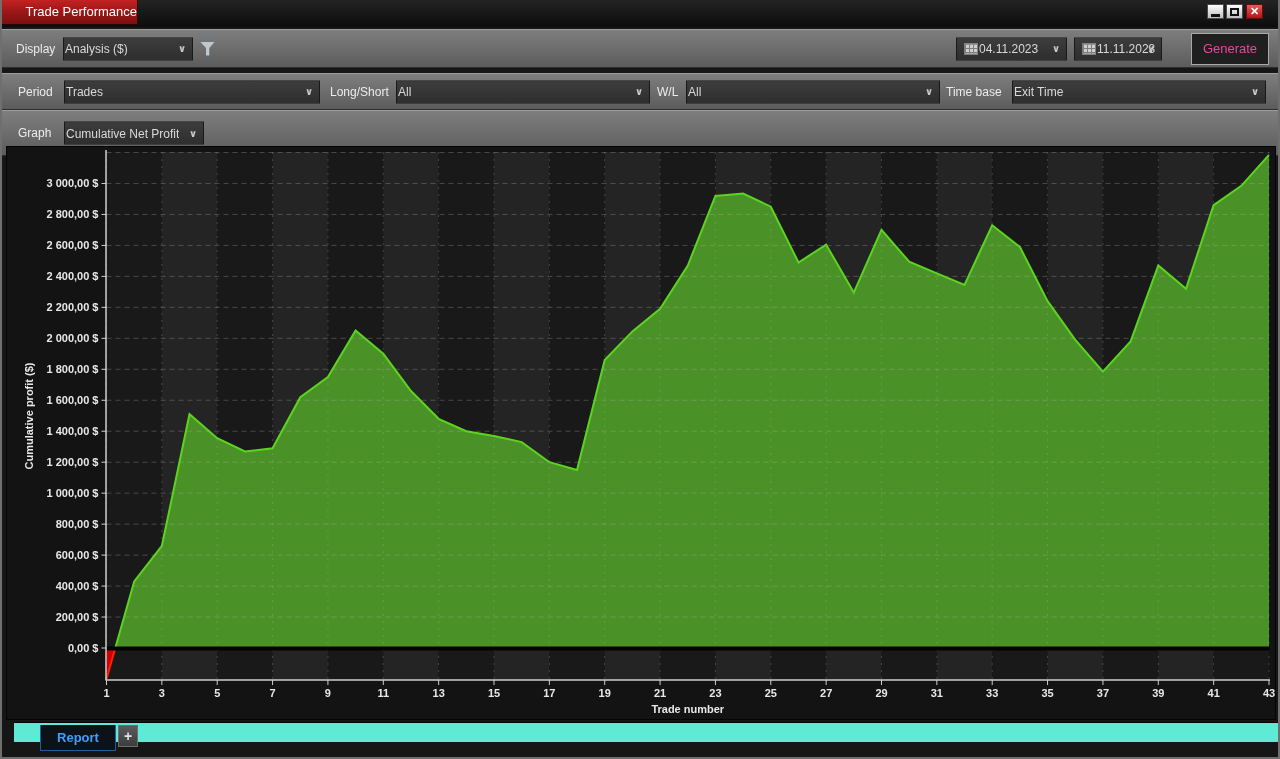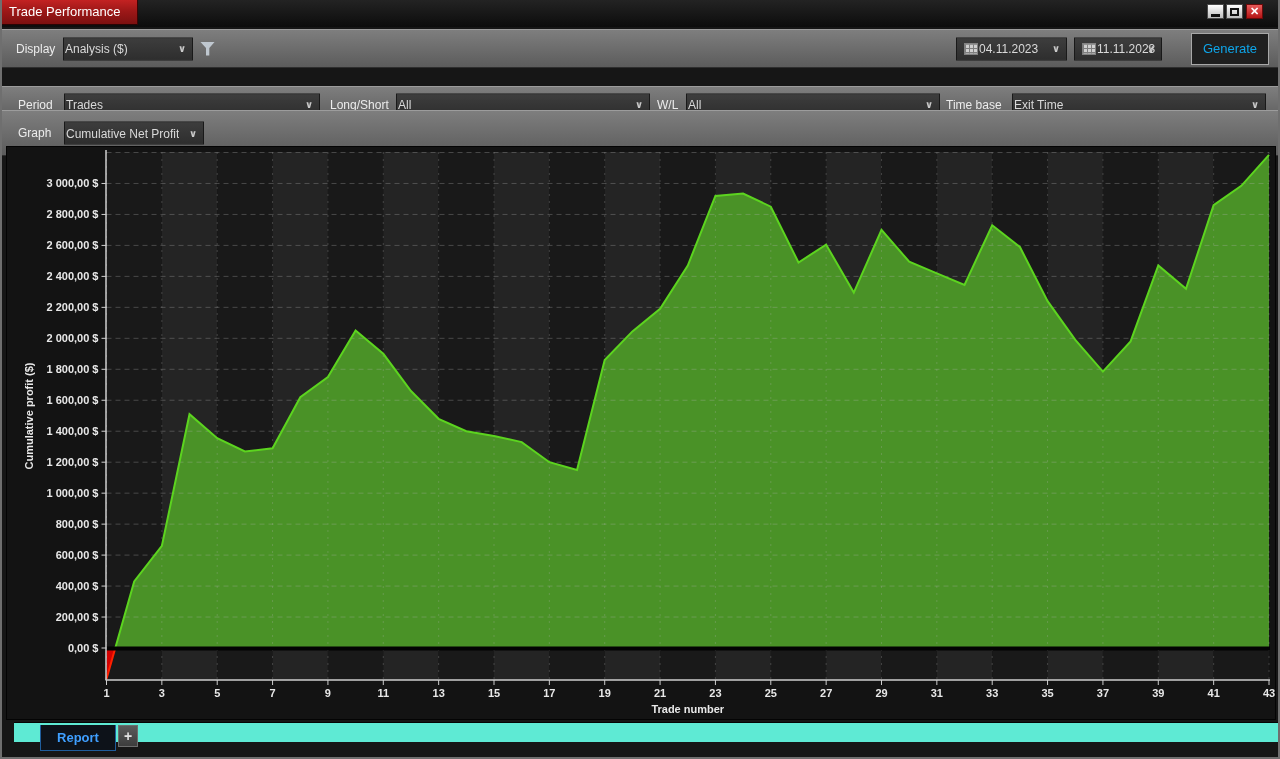--- a/index.html
+++ b/index.html
@@ -1,53 +1,53 @@
 <!DOCTYPE html>
 <html><head>
 <meta charset="utf-8">
 <style>
   html,body{margin:0;padding:0;background:#000;}
   *{box-sizing:border-box;font-family:"Liberation Sans",sans-serif;}
   #window{position:relative;width:1280px;height:759px;background:#161616;overflow:hidden;
-    border-left:2px solid #6f6f6f;border-right:2px solid #6f6f6f;border-bottom:2px solid #6f6f6f;}
+    border-left:2px solid #6f6f6f;border-right:2px solid #6f6f6f;border-bottom:2px solid #6f6f6f;text-align:right;}
   
   #titlebar{position:absolute;left:-2px;top:0;width:1280px;height:27px;
     background:linear-gradient(#232323,#0c0c0c);}
   #title-tab{position:absolute;left:0;top:0;width:138px;height:25px;
     background:linear-gradient(#c32222 0%,#9e1818 45%,#7c1010 100%);
     border-right:1px solid #3a0505;border-bottom:1px solid #2a0404;}
   #title-tab span{display:block;padding:4px 0 0 9px;font-size:13px;color:#fff;}
   .winbtn{position:absolute;top:4px;width:17px;height:15px;border:1px solid #4a4a4a;
     display:flex;align-items:center;justify-content:center;}
   #btn-min,#btn-max{background:linear-gradient(#ffffff,#bdbdbd);}
   #btn-min{right:56px;} #btn-max{right:37px;}
   #btn-close{right:17px;background:linear-gradient(#e85a5a,#b31414);border-color:#6a0a0a;
     color:#fff;font-size:11px;font-weight:bold;font-family:"DejaVu Sans",sans-serif;}
   .glyph-min{width:9px;height:3px;background:#111;margin-top:7px;}
   .glyph-max{width:9px;height:8px;border:2px solid #111;}
   
   .bar{position:absolute;left:0;width:1276px;background:linear-gradient(#7e7e7e,#5c5c5c);
     border-top:1px solid #9c9c9c;border-bottom:1px solid #2e2e2e;}
   #row1{top:29px;height:39px;}
-  #row2{top:73px;height:37px;margin-top:13px;}
+  #row2{top:73px;height:37px;}
   #row3{top:110px;height:46px;}
   .tlabel{position:absolute;font-size:12px;color:#ececec;transform:translateY(-50%);top:50%;white-space:nowrap;}
   .dd{position:absolute;top:50%;transform:translateY(-50%);height:23px;
     background:linear-gradient(#3d3d3d,#2e2e2e);border:1px solid #191919;
     display:flex;align-items:center;}
   .dd .val{font-size:12px;color:#d9d9d9;padding-left:1px;white-space:nowrap;overflow:hidden;}
   .chev{position:absolute;right:6px;top:50%;transform:translateY(-54%);font-size:10px;color:#c9c9c9;
     font-family:"DejaVu Sans",sans-serif;font-weight:bold;}
   .calicon{width:14px;height:11px;margin-left:7px;flex:none;background:#cfcfcf;border:1px solid #808080;
     background-image:repeating-linear-gradient(to bottom,#7e7e7e 0 1px,transparent 1px 4px),
       repeating-linear-gradient(to right,#7e7e7e 0 1px,transparent 1px 4px);}
   #funnel{position:absolute;left:198px;top:50%;transform:translateY(-50%);width:15px;height:14px;
     background:#bfc7cf;clip-path:polygon(0 0,100% 0,62% 46%,62% 100%,40% 100%,40% 46%);}
   #generate{position:absolute;left:1189px;top:50%;transform:translateY(-50%);width:78px;height:32px;
-    background:#1f1f1f;border:1px solid #a8a8a8;color:#0ea5e9;font-size:13px;
+    background:#1f1f1f;border:1px solid #a8a8a8;color:#ec4899;font-size:13px;
     display:flex;align-items:center;justify-content:center;}
   
   #chart-panel{position:absolute;left:4px;top:146px;width:1270px;height:574px;background:#131313;
     border:1px solid #040404;}
   
   #tabbar{position:absolute;left:12px;top:722px;width:1276px;height:20px;background:#5eead4;border-top:1px solid #050505;}
   #tab-report{position:absolute;left:26px;top:2px;width:76px;height:26px;background:#0d1219;
     border:1px solid #1f5d9c;border-top:none;color:#3f9fff;font-size:13px;font-weight:bold;
     display:flex;align-items:center;justify-content:center;}
   #tab-add{position:absolute;left:104px;top:2px;width:20px;height:22px;background:linear-gradient(#5a5a5a,#3c3c3c);

